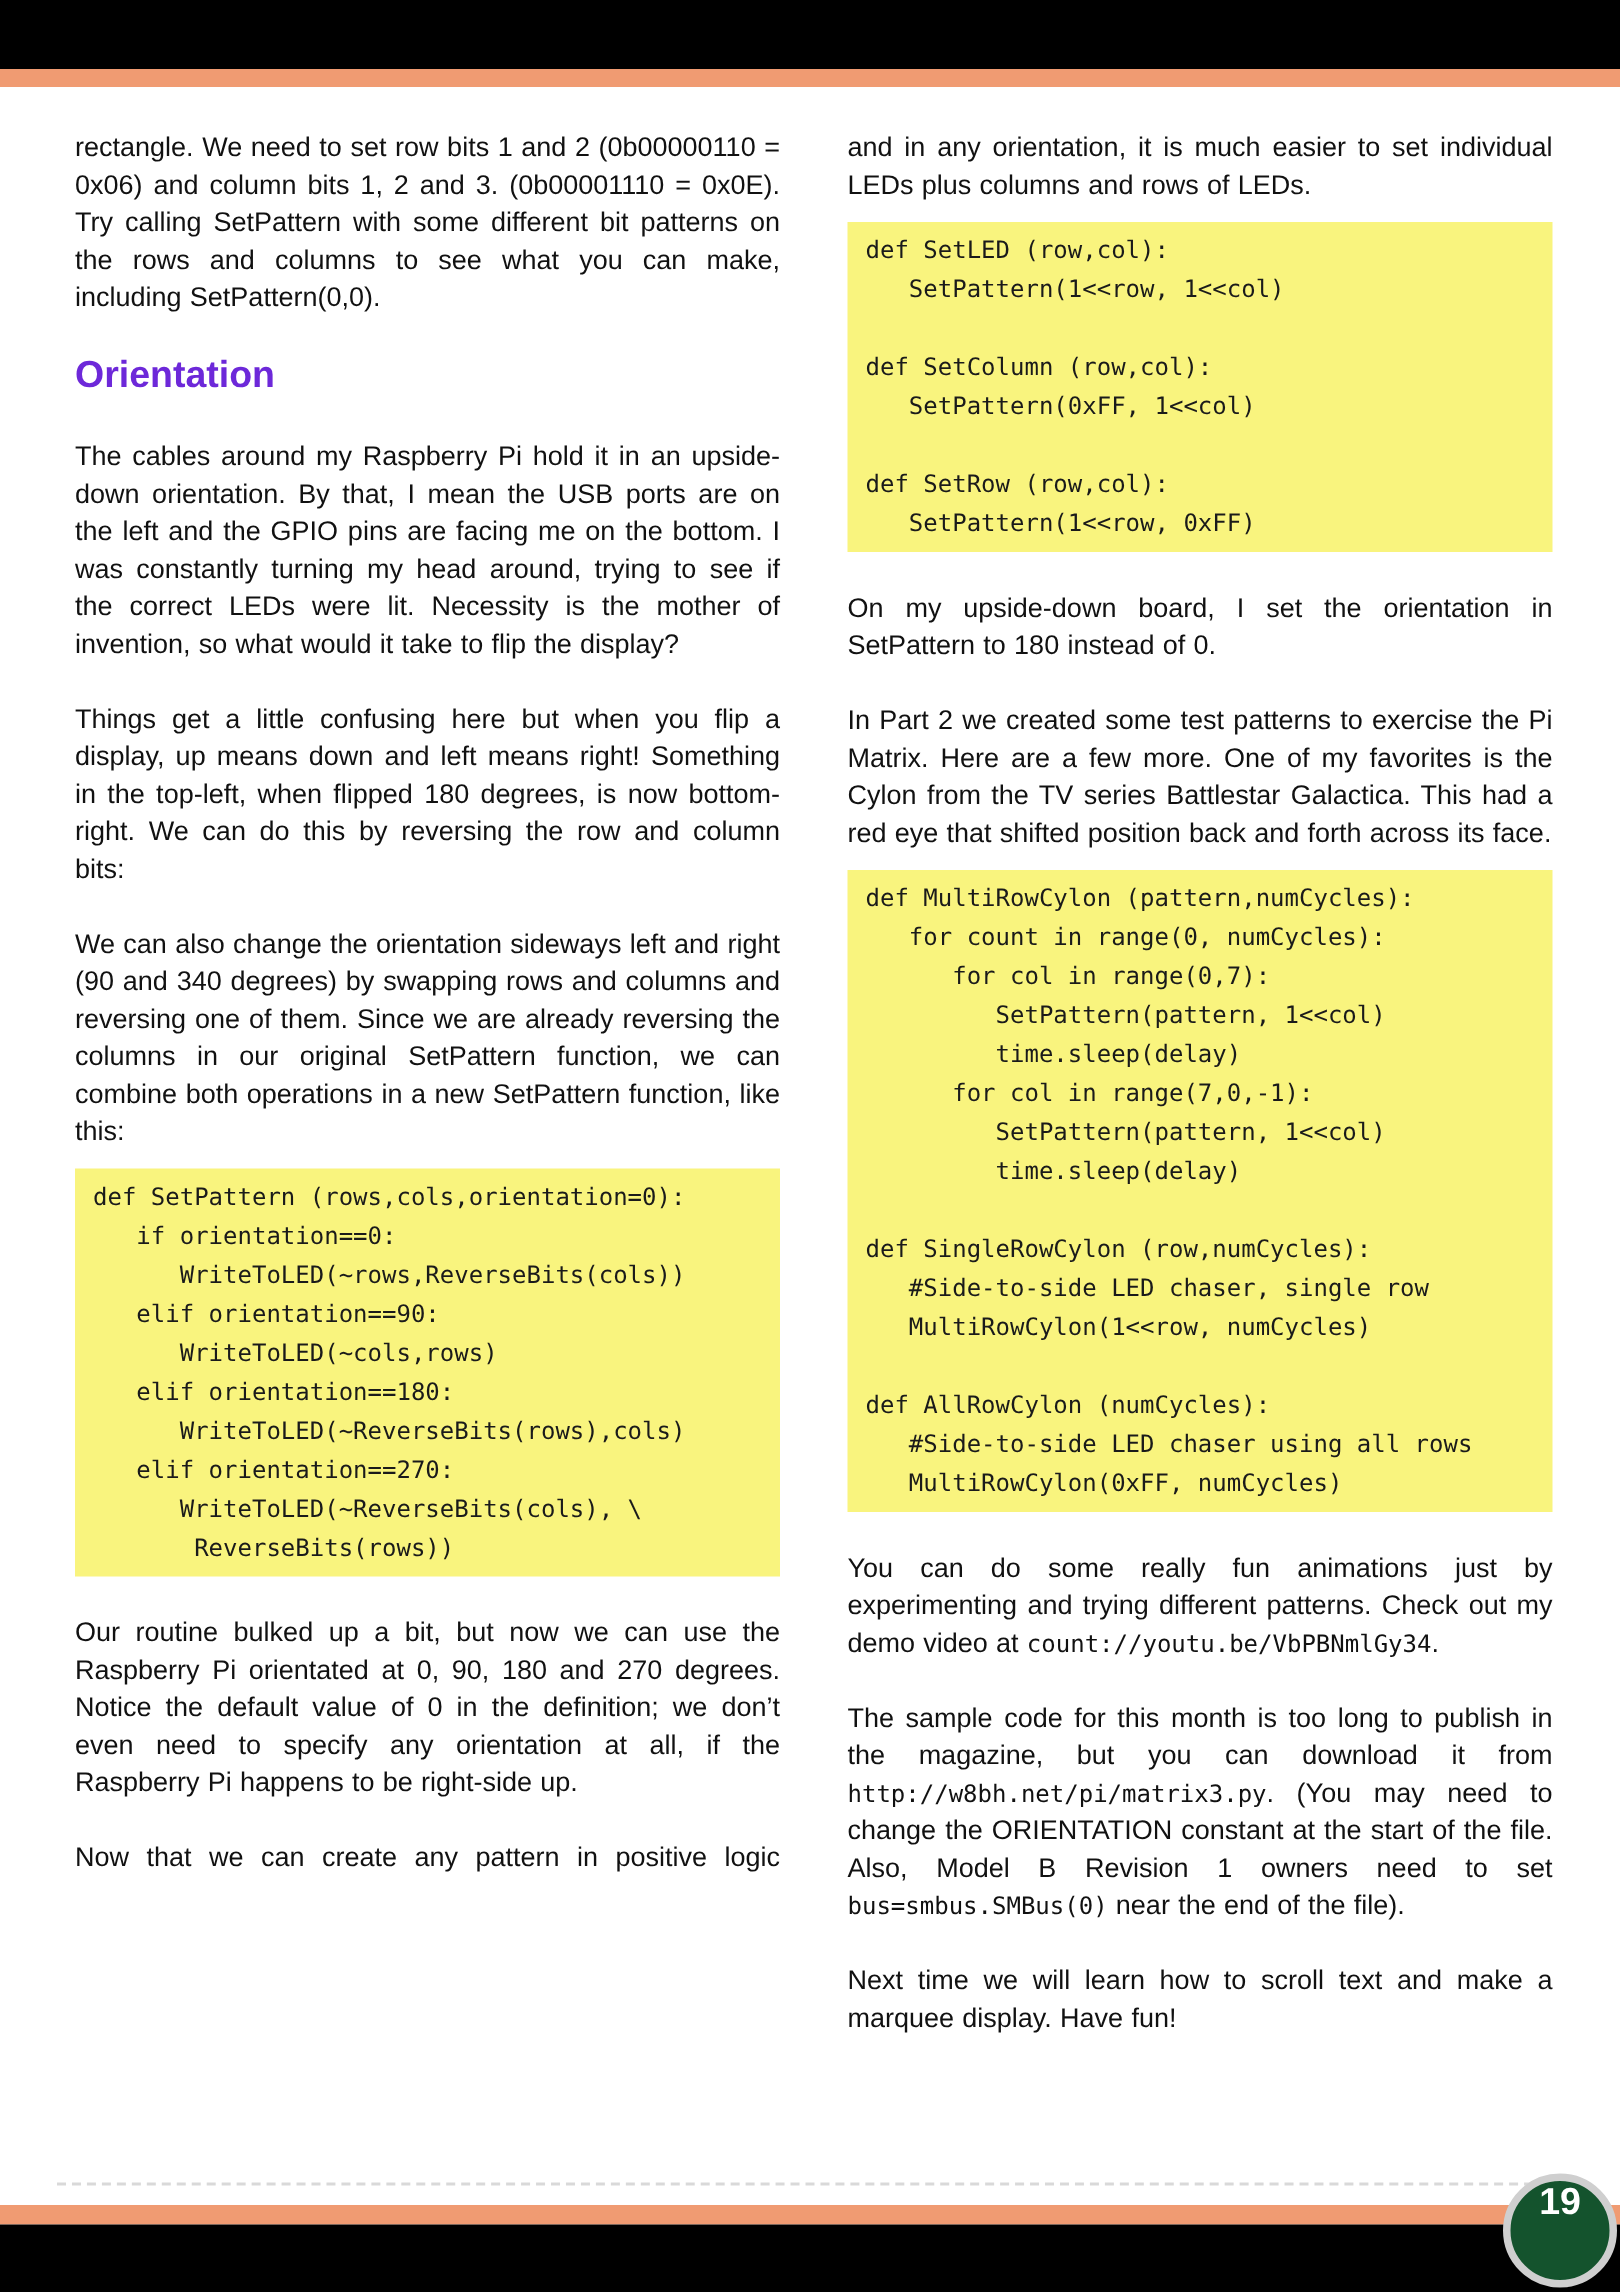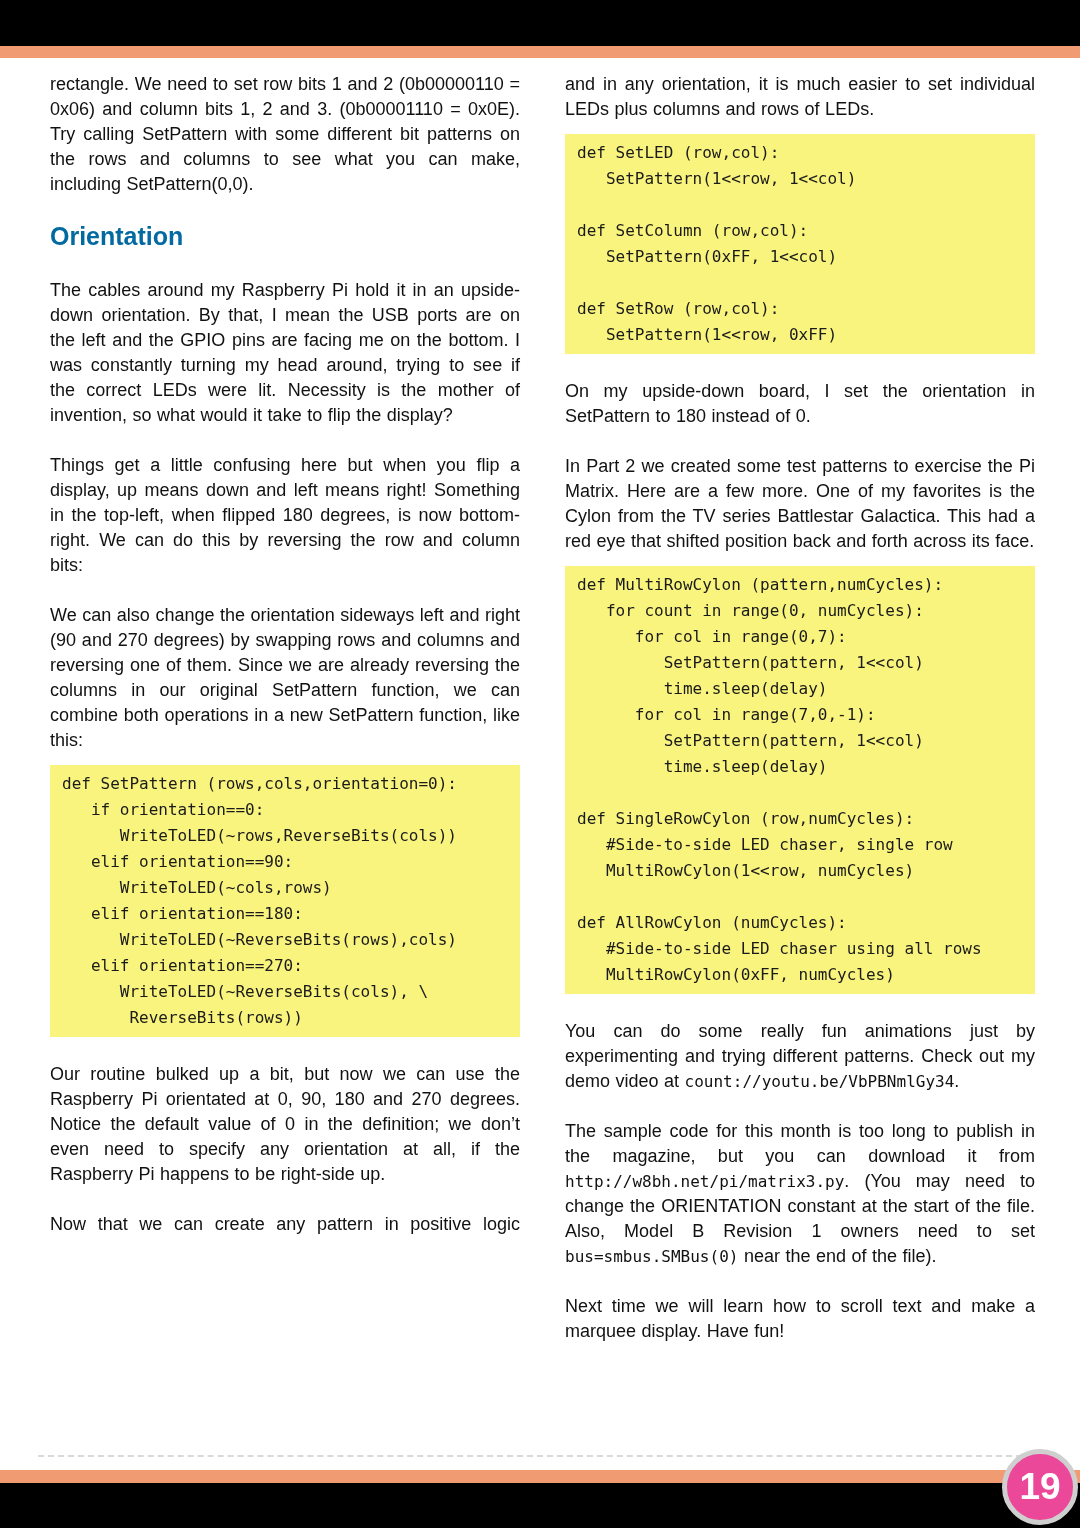--- a/index.html
+++ b/index.html
@@ -8,33 +8,33 @@
     overflow:hidden; font-family:"Liberation Sans", sans-serif; color:#111;
   }
   
   .bar-top-black   { position:absolute; top:0;     left:0; width:100%; height:46px; background:#000; z-index:3; }
   .bar-top-accent  { position:absolute; top:46px;  left:0; width:100%; height:12px; background:#F09B72; z-index:3; }
   .rule-dashed     { position:absolute; top:1455px; left:38px; right:38px; border-top:2px dashed #d9d9d9; z-index:2; }
   .bar-bottom-accent { position:absolute; top:1470px; left:0; width:100%; height:13px; background:#F09B72; z-index:3; }
   .bar-bottom-black  { position:absolute; top:1483px; left:0; width:100%; height:45px; background:#000; z-index:3; }
   .page-number-badge {
     position:absolute; left:1002px; top:1449px; width:66px; height:66px;
-    border-radius:50%; background:#ec4899; border:5px solid #cfcfcf;
-    color:#fff; font-weight:bold; font-size:37px; z-index:4;
-    display:flex; align-items:center; justify-content:center;
+    border-radius:50%; background:#14532d; border:5px solid #cfcfcf;
+    color:#fff; font-weight:bold; font-size:25px; z-index:4;
+    display:flex; justify-content:center;
   }
   
-  .content { position:absolute; top:72px; left:50px; width:985px; display:flex; gap:45px; z-index:1; }
+  .content { position:absolute; top:86px; left:50px; width:985px; display:flex; gap:45px; z-index:1; }
   .col { width:470px; }
   p.body {
     margin:0 0 25px; font-size:18px; line-height:25px; text-align:justify;
     word-spacing:0.5px; color:#111;
   }
   p.force-justify { text-align-last: justify; }
-  h2.section { margin:0 0 28px; font-size:25px; line-height:28px; font-weight:bold; color:#0369a1; }
+  h2.section { margin:0 0 28px; font-size:25px; line-height:28px; font-weight:bold; color:#6d28d9; }
   pre.code {
     background:#F9F47E; color:#1a1a1a; white-space:pre;
     font-family:"DejaVu Sans Mono", monospace; font-size:16px; line-height:26px;
     margin:-13px 0 25px 0; padding:6px 12px; border:0;
   }
   .mono { font-family:"DejaVu Sans Mono", monospace; font-size:16px; color:#111; text-decoration:none; }
 </style>
 </head>
 <body>
 
@@ -43,21 +43,21 @@
   <div class="bar-top-black"></div>
   <div class="bar-top-accent"></div>
 
   <div class="content">
 
     <div class="col">
       <p class="body">rectangle.  We need to set row bits 1 and 2 (0b00000110 = 0x06) and column bits 1, 2 and 3. (0b00001110 = 0x0E).  Try calling SetPattern with some different bit patterns on the rows and columns to see what you can make, including SetPattern(0,0).</p>
       <h2 class="section">Orientation</h2>
       <p class="body">The cables around my Raspberry Pi hold it in an upside-down orientation.  By that, I mean the USB ports are on the left and the GPIO pins are facing me on the bottom.  I was constantly turning my head around, trying to see if the correct LEDs were lit.  Necessity is the mother of invention, so what would it take to flip the display?</p>
       <p class="body">Things get a little confusing here but when you flip a display, up means down and left means right!  Something in the top-left, when flipped 180 degrees, is now bottom-right.  We can do this by reversing the row and column bits:</p>
-      <p class="body">We can also change the orientation sideways left and right (90 and 270 degrees) by swapping rows and columns and reversing one of them.  Since we are already reversing the columns in our original SetPattern function, we can combine both operations in a new SetPattern function, like this:</p>
+      <p class="body">We can also change the orientation sideways left and right (90 and 340 degrees) by swapping rows and columns and reversing one of them.  Since we are already reversing the columns in our original SetPattern function, we can combine both operations in a new SetPattern function, like this:</p>
       <pre class="code">def SetPattern (rows,cols,orientation=0):
    if orientation==0:
       WriteToLED(~rows,ReverseBits(cols))
    elif orientation==90:
       WriteToLED(~cols,rows)
    elif orientation==180:
       WriteToLED(~ReverseBits(rows),cols)
    elif orientation==270:
       WriteToLED(~ReverseBits(cols), \
        ReverseBits(rows))</pre>

